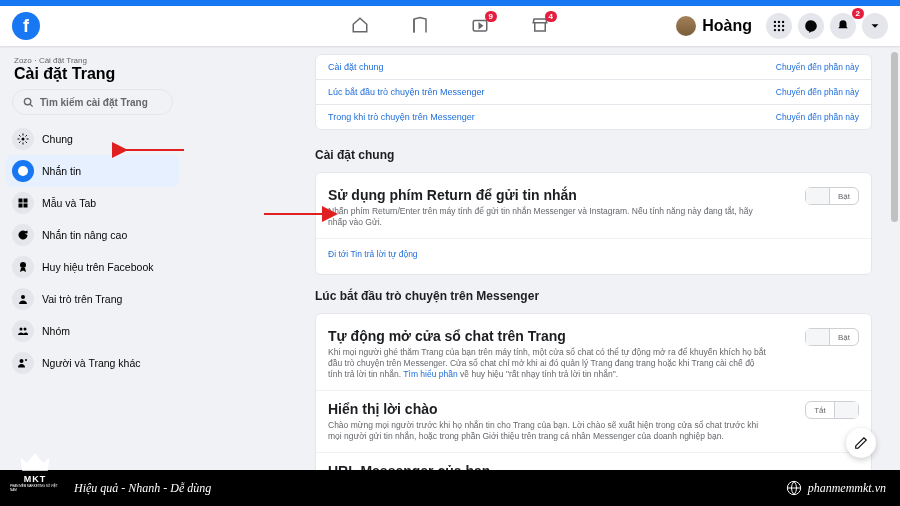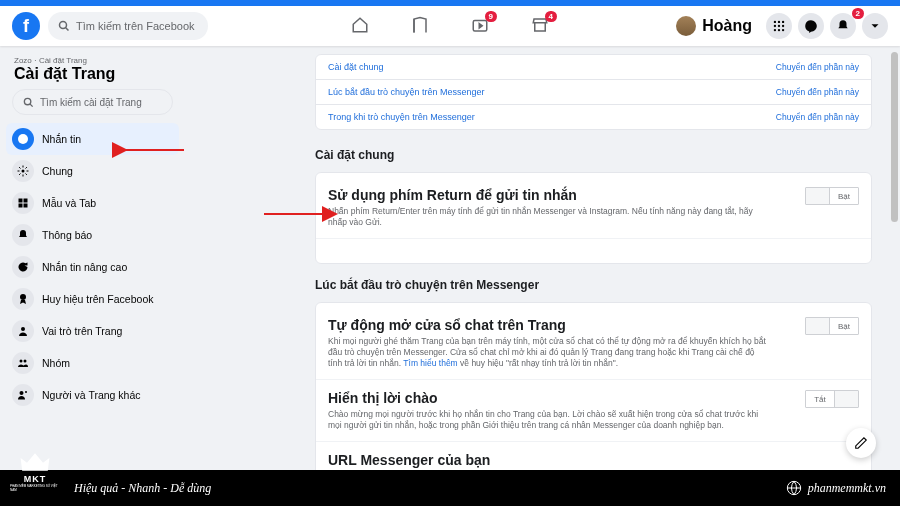--- a/index.html
+++ b/index.html
@@ -16,21 +16,21 @@
   .right-nav { margin-left: auto; display: flex; align-items: center; gap: 6px; }
   .avatar { width: 20px; height: 20px; border-radius: 50%; background: linear-gradient(#a38158,#7a5d3a); }
   .username { font-size: 16px; font-weight: 600; color: #050505; margin-right: 8px; }
   .circ-btn { width: 26px; height: 26px; border-radius: 50%; background: #e4e6eb; display: flex; align-items: center; justify-content: center; color: #050505; position: relative; }
   .circ-btn svg { width: 14px; height: 14px; }
 
   .page { display: flex; height: calc(100% - 46px - 36px); }
   .sidebar { width: 185px; padding: 8px 6px; overflow-y: auto; }
   .crumb { color: #65676b; font-size: 8px; padding: 2px 8px 0; }
   .side-title { font-size: 16px; font-weight: 700; padding: 0 8px 6px; }
-  .side-search { background: #f0f2f5; border-radius: 18px; height: 26px; margin: 0 6px 8px; display: flex; align-items: center; padding: 0 10px; color: #65676b; font-size: 10px; border: 1px solid #e4e6eb;}
+  .side-search { background: #f0f2f5; border-radius: 18px; height: 26px; margin: 0 6px 8px; display: flex; align-items: center; padding: 0 10px; color: #65676b; font-size: 10px; border: 1px solid #e4e6eb; font-weight: bold;}
   .side-search svg { width: 11px; height: 11px; margin-right: 6px; }
   .side-item { display: flex; align-items: center; gap: 8px; height: 32px; padding: 0 6px; border-radius: 6px; cursor: pointer; }
   .side-item.active { background: #e7f0fe; }
   .side-item .ic { width: 22px; height: 22px; border-radius: 50%; background: #e4e6eb; display: flex; align-items: center; justify-content: center; flex-shrink: 0; }
   .side-item.active .ic { background: #1877f2; color: #fff; }
   .side-item .ic svg { width: 12px; height: 12px; }
   .side-item span.lbl { font-size: 10.5px; color: #050505; font-weight: 500; }
 
   .main { flex: 1; overflow-y: auto; padding: 8px 28px 8px 130px; position: relative; }
   .toc { background: #fff; border: 1px solid #e4e6eb; border-radius: 6px; margin-bottom: 18px; }
@@ -39,21 +39,21 @@
   .toc-row a.l { color: #216fdb; }
   .toc-row a.r { color: #216fdb; font-size: 8.5px; }
 
   .section-title { font-size: 12px; font-weight: 700; color: #1c1e21; margin: 14px 0 10px; }
   .card { background: #fff; border: 1px solid #e4e6eb; border-radius: 6px; margin-bottom: 10px; padding: 4px 0; }
   .setting { padding: 10px 12px; border-bottom: 1px solid #f0f2f5; position: relative; }
   .setting:last-child { border-bottom: none; }
   .setting .h { font-size: 14px; font-weight: 600; color: #1c1e21; margin-bottom: 3px; }
   .setting .d { font-size: 8.5px; color: #65676b; line-height: 1.3; padding-right: 90px; }
   .setting .d a { color: #216fdb; }
-  .toggle { position: absolute; right: 12px; top: 10px; width: 54px; height: 18px; border: 1px solid #ced0d4; border-radius: 1px; display: flex; align-items: center; background: #fff; }
+  .toggle { position: absolute; right: 12px; top: 10px; width: 54px; height: 18px; border: 1px solid #ced0d4; border-radius: 6px; display: flex; align-items: center; background: #fff; }
   .toggle .lab { font-size: 8px; color: #65676b; flex: 1; text-align: center; }
   .toggle .knob { width: 24px; height: 100%; background: #f5f6f7; border-left: 1px solid #ced0d4; }
   .toggle.on .knob { order: -1; border-left: none; border-right: 1px solid #ced0d4; }
 
   .arrow { position: absolute; }
   .arrow.a1 { left: 120px; top: 142px; }
   .arrow.a2 { left: 262px; top: 206px; }
   .arrow svg { overflow: visible; }
 
   .scrollbar { position: absolute; right: 2px; top: 52px; width: 7px; height: 170px; background: #c1c1c1; border-radius: 4px; }
@@ -71,27 +71,20 @@
   .compose-fab { position: absolute; right: 24px; bottom: 48px; width: 30px; height: 30px; border-radius: 50%; background: #fff; box-shadow: 0 2px 6px rgba(0,0,0,.2); display: flex; align-items: center; justify-content: center; color: #050505; }
   .compose-fab svg { width: 14px; height: 14px; }
 </style>
 </head>
 <body>
 
 <div class="topbar-strip"></div>
 
 <div class="topbar">
   <div class="fb-logo">f</div>
-  <div class="search">
-    <svg viewBox="0 0 24 24" fill="none" stroke="currentColor" stroke-width="3">
-        <circle cx="10" cy="10" r="7"></circle>
-        <path d="m21 21-6-6"></path>
-      </svg>
-    <span>Tìm kiếm trên Facebook</span>
-  </div>
   <div class="center-nav">
     <div class="nav-icon"><svg viewBox="0 0 24 24" fill="none" stroke="currentColor" stroke-width="2">
           <path d="M3 11 12 3l9 8v10H3z"></path>
         </svg></div>
     <div class="nav-icon"><svg viewBox="0 0 24 24" fill="none" stroke="currentColor" stroke-width="2">
           <path d="M4 22V4l8-2 8 2v18"></path>
           <path d="M4 4v18"></path>
         </svg></div>
     <div class="nav-icon"><svg viewBox="0 0 24 24" fill="none" stroke="currentColor" stroke-width="2">
           <rect x="3" y="6" width="18" height="14" rx="2"></rect>
@@ -141,55 +134,47 @@
   <div class="sidebar">
     <div class="crumb">Zozo · Cài đặt Trang</div>
     <div class="side-title">Cài đặt Trang</div>
     <div class="side-search">
       <svg viewBox="0 0 24 24" fill="none" stroke="currentColor" stroke-width="3">
           <circle cx="10" cy="10" r="7"></circle>
           <path d="m21 21-6-6"></path>
         </svg>
       <span>Tìm kiếm cài đặt Trang</span>
     </div>
-    <div class="side-item active">
-        <div class="ic">
-          <svg viewBox="0 0 24 24" fill="currentColor">
-            <circle cx="12" cy="12" r="10"></circle>
-          </svg>
-        </div>
-        <span class="lbl">Nhắn tin</span>
-      </div>
     <div class="side-item">
         <div class="ic">
           <svg viewBox="0 0 24 24" fill="currentColor">
             <circle cx="12" cy="12" r="3"></circle>
             <path d="M12 1v4m0 14v4M4.2 4.2l2.8 2.8m10 10 2.8 2.8M1 12h4m14 0h4M4.2 19.8 7 17m10-10 2.8-2.8" stroke="currentColor" stroke-width="2" fill="none"></path>
           </svg>
         </div>
         <span class="lbl">Chung</span>
+      </div>
+    <div class="side-item active">
+        <div class="ic">
+          <svg viewBox="0 0 24 24" fill="currentColor">
+            <circle cx="12" cy="12" r="10"></circle>
+          </svg>
+        </div>
+        <span class="lbl">Nhắn tin</span>
       </div>
     <div class="side-item">
         <div class="ic">
           <svg viewBox="0 0 24 24" fill="currentColor">
             <rect x="3" y="3" width="8" height="8"></rect>
             <rect x="13" y="3" width="8" height="8"></rect>
             <rect x="3" y="13" width="8" height="8"></rect>
             <rect x="13" y="13" width="8" height="8"></rect>
           </svg>
         </div>
         <span class="lbl">Mẫu và Tab</span>
-      </div>
-    <div class="side-item">
-        <div class="ic">
-          <svg viewBox="0 0 24 24" fill="currentColor">
-            <path d="M12 2a6 6 0 0 0-6 6v5l-2 3h16l-2-3V8a6 6 0 0 0-6-6Z"></path>
-          </svg>
-        </div>
-        <span class="lbl">Thông báo</span>
       </div>
     <div class="side-item">
         <div class="ic">
           <svg viewBox="0 0 24 24" fill="currentColor">
             <path d="M21 12a9 9 0 1 1-4-7.5L21 3v6h-6"></path>
           </svg>
         </div>
         <span class="lbl">Nhắn tin nâng cao</span>
       </div>
     <div class="side-item">
@@ -253,28 +238,29 @@
     <div class="card">
       <div class="setting">
         <div class="h">Sử dụng phím Return để gửi tin nhắn</div>
         <div class="d">Nhấn phím Return/Enter trên máy tính để gửi tin nhắn Messenger và Instagram. Nếu tính năng này đang tắt, hãy nhấp vào Gửi.</div>
         <div class="toggle on">
             <div class="knob"></div>
             <span class="lab">Bật</span>
           </div>
       </div>
       <div class="setting">
+        <div class="d"><a>Đi tới Tin trả lời tự động</a></div>
       </div>
     </div>
 
     <div class="section-title">Lúc bắt đầu trò chuyện trên Messenger</div>
     <div class="card">
       <div class="setting">
         <div class="h">Tự động mở cửa sổ chat trên Trang</div>
-        <div class="d"><span>Khi mọi người ghé thăm Trang của bạn trên máy tính, một cửa sổ chat có thể tự động mở ra để khuyến khích họ bắt đầu trò chuyện trên Messenger. Cửa sổ chat chỉ mở khi ai đó quản lý Trang đang trang hoặc khi Trang cài chế độ tính trả lời tin nhắn. </span><a>Tìm hiểu thêm</a><span> về huy hiệu "rất nhạy tính trả lời tin nhắn".</span></div>
+        <div class="d"><span>Khi mọi người ghé thăm Trang của bạn trên máy tính, một cửa sổ chat có thể tự động mở ra để khuyến khích họ bắt đầu trò chuyện trên Messenger. Cửa sổ chat chỉ mở khi ai đó quản lý Trang đang trang hoặc khi Trang cài chế độ tính trả lời tin nhắn. </span><a>Tìm hiểu phần</a><span> về huy hiệu "rất nhạy tính trả lời tin nhắn".</span></div>
         <div class="toggle on">
             <div class="knob"></div>
             <span class="lab">Bật</span>
           </div>
       </div>
       <div class="setting">
         <div class="h">Hiển thị lời chào</div>
         <div class="d">Chào mừng mọi người trước khi họ nhắn tin cho Trang của bạn. Lời chào sẽ xuất hiện trong cửa sổ chat trước khi mọi người gửi tin nhắn, hoặc trong phần Giới thiệu trên trang cá nhân Messenger của doanh nghiệp bạn.</div>
         <div class="toggle">
             <span class="lab">Tắt</span>

